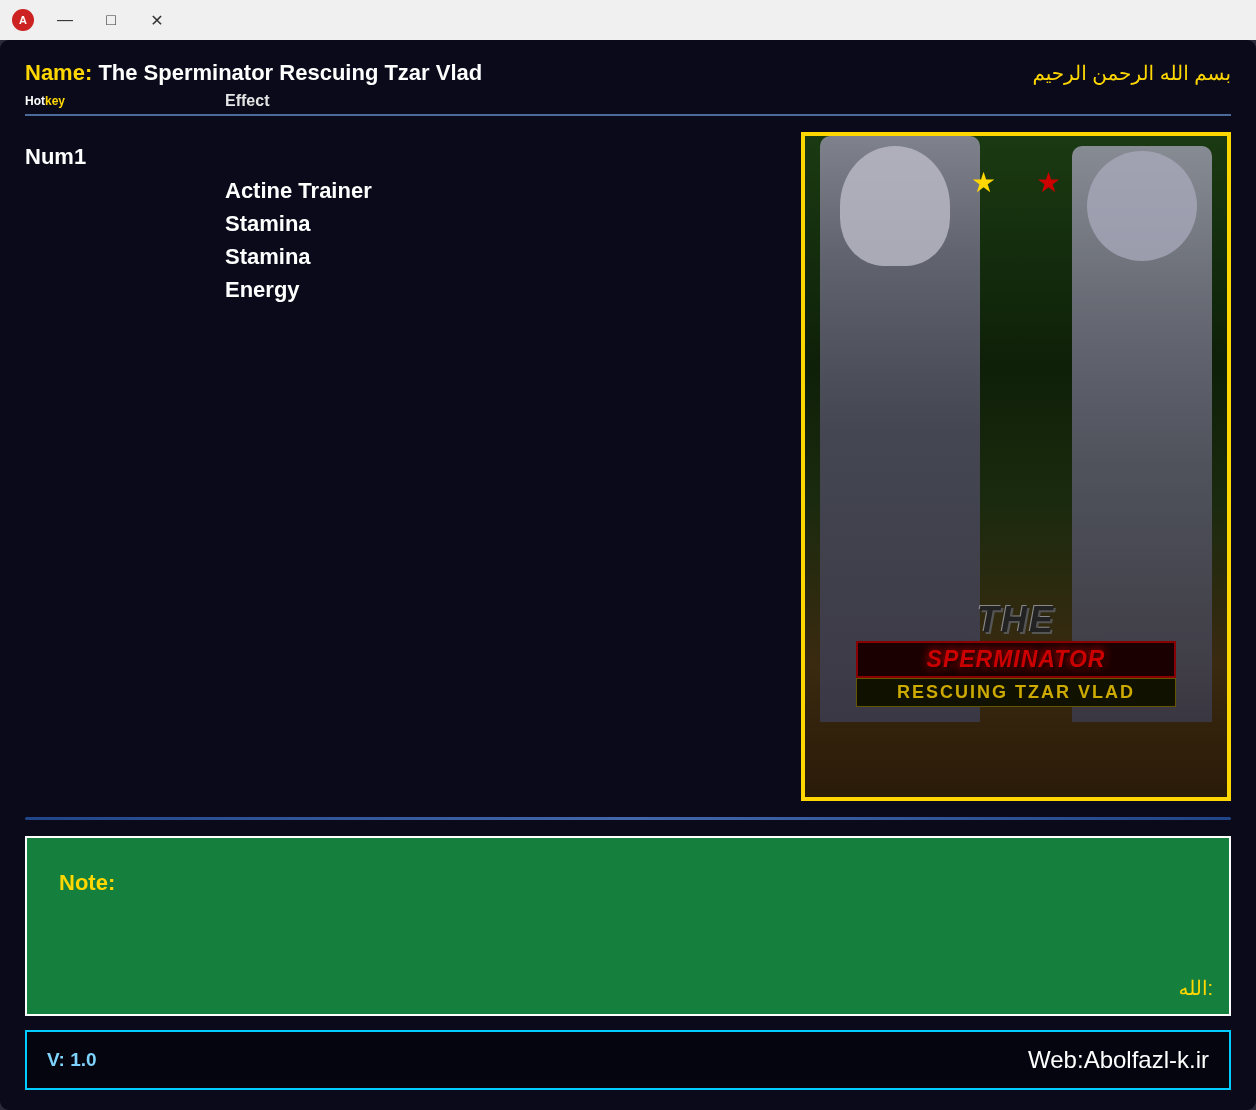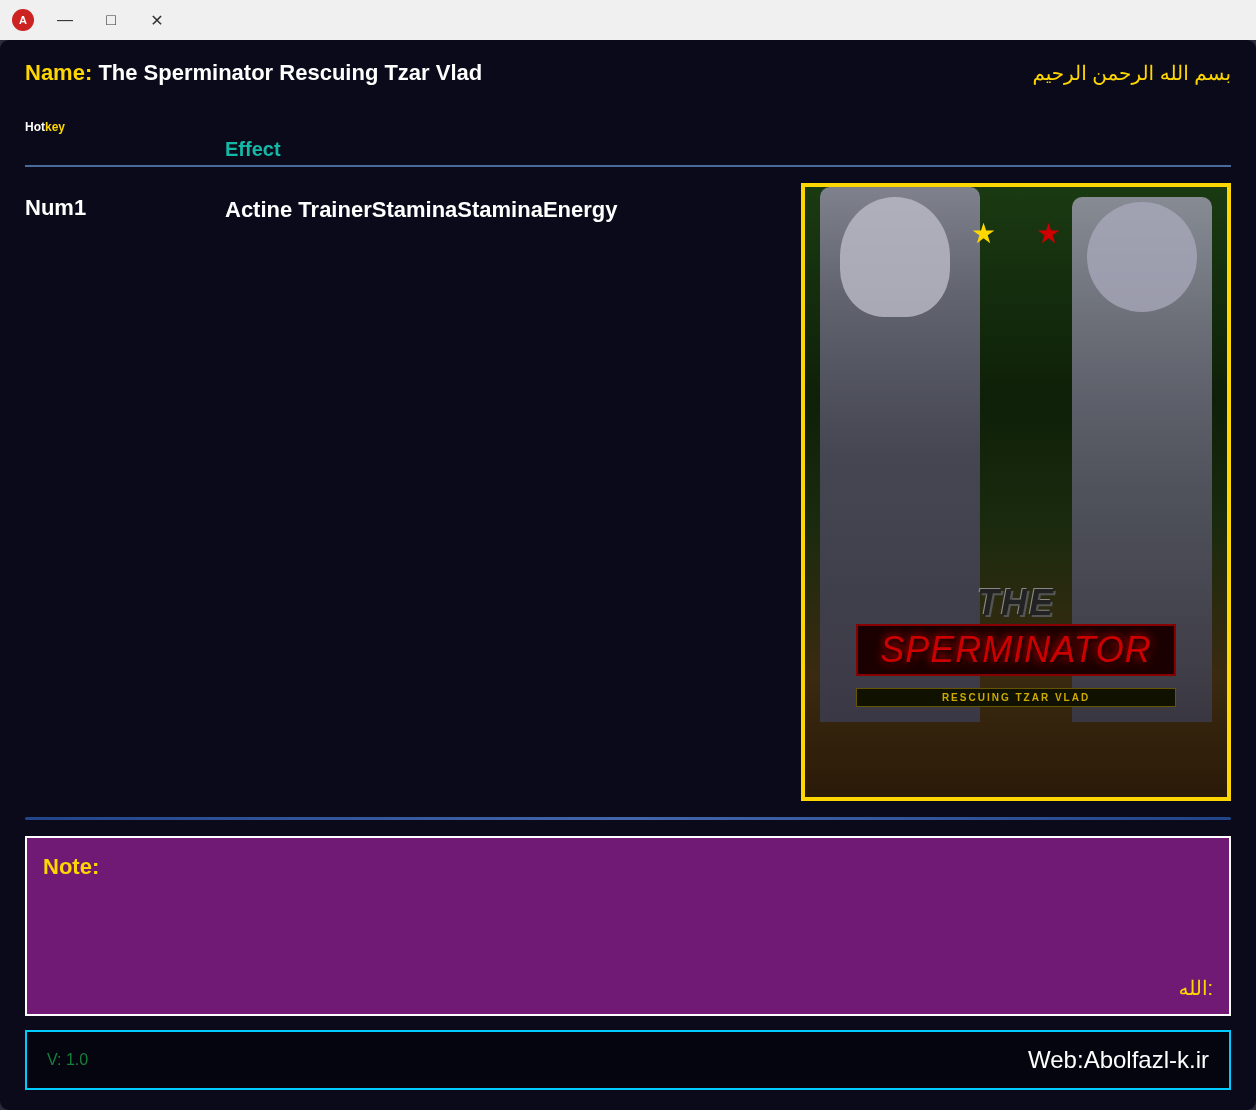--- a/index.html
+++ b/index.html
@@ -113,24 +113,23 @@
       width: 200px;
       color: #FFD700;
       font-size: 12px;
       font-weight: bold;
     }
 
     .col-hotkey .hot-normal { color: white; }
     .col-hotkey .hot-yellow { color: #FFD700; }
 
     .col-effect {
-      color: #14b8a6;
-      font-size: 20px;
-      font-weight: bold;
-      margin-top: 46px;
+      color: #e5e5e5;
+      font-size: 16px;
+      font-weight: bold;
     }
 
     
     .info-image-row {
       display: flex;
       flex: 1;
       margin-bottom: 16px;
     }
 
     .hotkey-list {
@@ -147,21 +146,22 @@
     .hotkey-key {
       width: 200px;
       color: white;
       font-size: 22px;
       font-weight: bold;
       padding-top: 2px;
     }
 
     .hotkey-effects {
       display: flex;
-      flex-direction: row;
+      flex-direction: column;
+      margin-top: 32px;
     }
 
     .hotkey-effect-line {
       color: white;
       font-size: 22px;
       font-weight: bold;
       line-height: 1.5;
     }
 
     
@@ -214,62 +214,62 @@
     .game-title-the {
       font-size: 36px;
       font-weight: 900;
       color: #222;
       text-shadow: 2px 2px 0 #555, -1px -1px 0 #888;
       font-style: italic;
       letter-spacing: 2px;
     }
 
     .game-title-main {
-      font-size: 36px;
-      font-weight: 400;
+      font-size: 23px;
+      font-weight: 700;
       color: #cc0000;
       text-shadow: 2px 2px 4px #000, 0 0 10px #ff0000;
       font-style: italic;
       letter-spacing: 1px;
       line-height: 1.1;
       text-align: center;
       background: #1a0000;
       padding: 4px 8px;
       border: 2px solid #880000;
     }
 
     .game-title-sub {
-      font-size: 10px;
+      font-size: 18px;
       font-weight: 900;
       color: #ccaa00;
       letter-spacing: 2px;
       text-transform: uppercase;
       background: #111100;
       padding: 3px 6px;
-      margin-top: 12px;
+      margin-top: 0;
       border: 1px solid #665500;
       text-align: center;
     }
 
     
     .separator {
       height: 3px;
       background: linear-gradient(to right, #224488, #4466aa, #224488);
       margin-bottom: 16px;
       border-radius: 2px;
     }
 
     
     .note-section {
       border: 2px solid white;
-      padding: 16px;
+      padding: 32px;
       margin-bottom: 14px;
       min-height: 180px;
       position: relative;
-      background: #701a75;
+      background: #15803d;
     }
 
     .note-label {
       color: #FFD700;
       font-size: 22px;
       font-weight: bold;
       margin-bottom: 8px;
     }
 
     .note-arabic {
@@ -285,23 +285,23 @@
     .footer-section {
       border: 2px solid #00ccff;
       padding: 14px 20px;
       display: flex;
       align-items: center;
       justify-content: space-between;
       background: #050510;
     }
 
     .version-text {
-      color: #15803d;
-      font-size: 16px;
-      font-weight: normal;
+      color: #7dd3fc;
+      font-size: 19px;
+      font-weight: bold;
     }
 
     .website-text {
       color: white;
       font-size: 24px;
       font-weight: normal;
     }
   </style>
 </head>
 <body>

